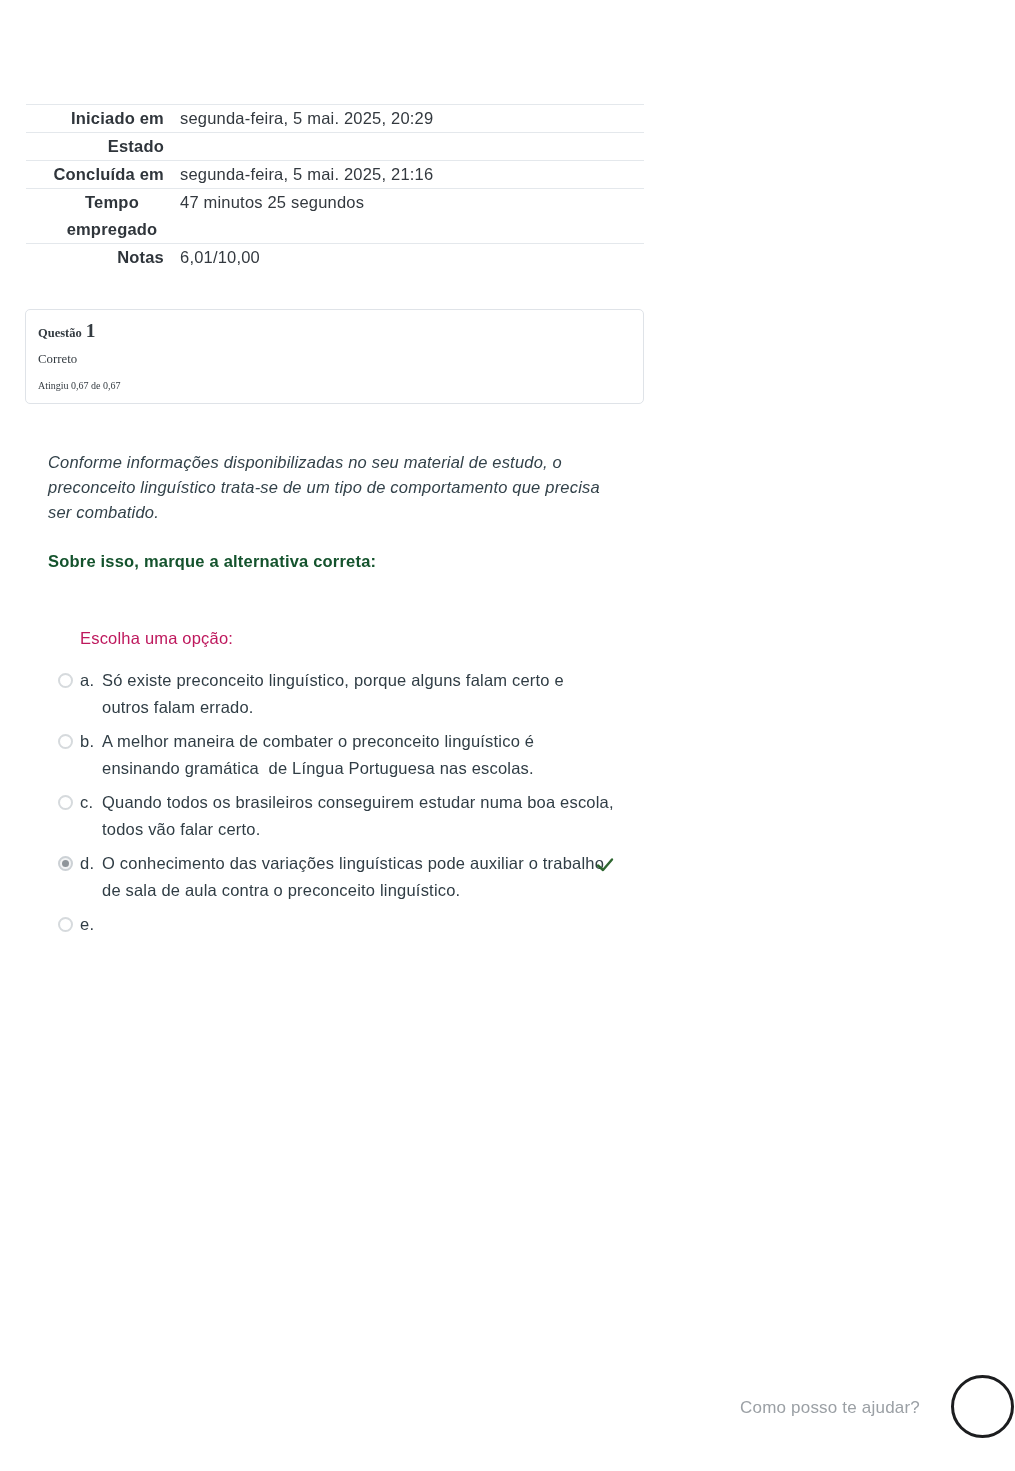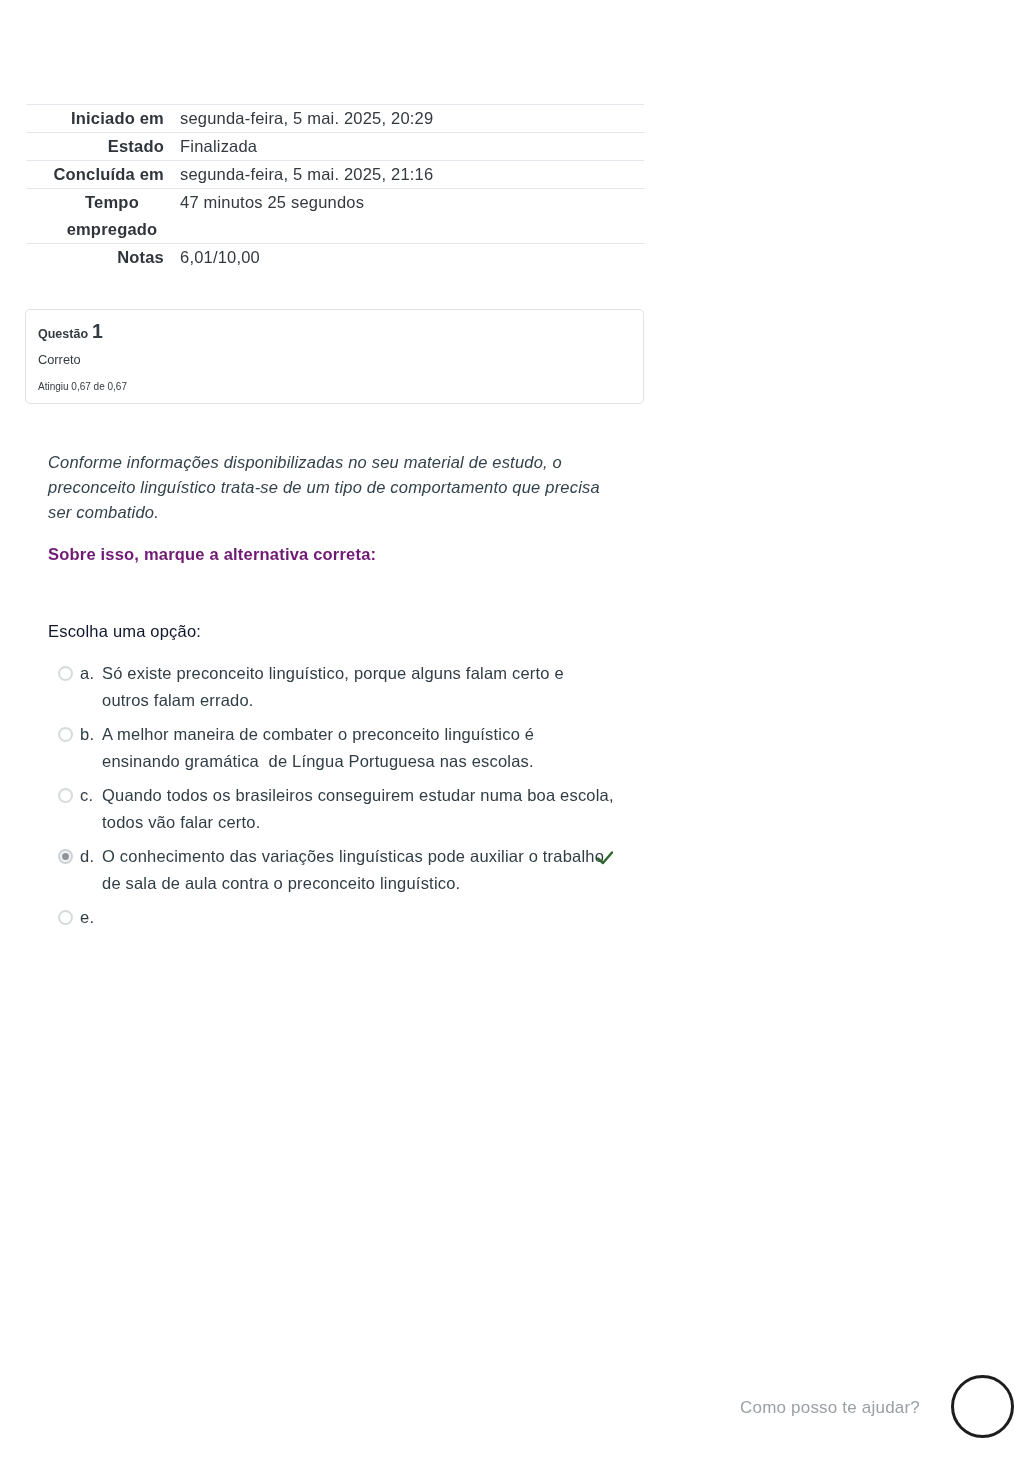--- a/index.html
+++ b/index.html
@@ -13,34 +13,34 @@
   .srow { display:flex; border-top:1px solid #e4e8ec; line-height:27px; }
   .srow .sc-label { width:154px; flex:none; text-align:right; font-weight:bold;
     padding-right:16px; color:#2f353b; }
   .srow .sc-value { flex:1; }
   .label-wrap-inner { display:inline-block; width:104px; text-align:center; vertical-align:top; }
   .bold { font-weight:bold; }
 
   
   .qbox { position:absolute; left:25px; top:309px; width:619px; height:95px;
     border:1px solid #dfe3e8; border-radius:5px; background:#fff; padding:10px 12px;
-    color:#343b41; }
+    color:#343b41;font-family:Liberation Serif, serif; }
   .qbox .qtitle { font-size:12.5px; font-weight:bold; line-height:22px; }
   .qbox .qnum { font-size:19.5px; font-weight:bold; margin-left:4px; }
   .qbox .qstate { font-size:12.8px; line-height:16px; margin-top:7px; }
   .qbox .qgrade { font-size:10px; line-height:16px; margin-top:11px; }
 
   
   .qbody { position:absolute; left:48px; top:450px; width:596px; color:#33424a; }
   .stem { font-style:italic; font-size:16.5px; line-height:25px; max-width:565px;
     letter-spacing:.2px; }
-  .prompt { margin-top:19px; font-weight:bold; font-size:16.5px; line-height:20px;
-    color:#701a75; letter-spacing:.2px; }
-  .choose { margin-top:57px; font-size:16.5px; line-height:20px; color:#0f172a;
-    letter-spacing:.2px; }
+  .prompt { margin-top:26px; font-weight:bold; font-size:16.5px; line-height:20px;
+    color:#14532d; letter-spacing:.2px; }
+  .choose { margin-top:57px; font-size:16.5px; line-height:20px; color:#be185d;
+    letter-spacing:.2px;margin-left:32px; }
 
   
   .options { margin-top:19px; padding-left:10px; }
   .opt { position:relative; min-height:54px; margin-bottom:7px; padding-left:44px;
     font-size:16.5px; line-height:27px; color:#303d45; letter-spacing:.2px; cursor:default; }
   .radio { position:absolute; left:0; top:6px; width:15px; height:15px;
     border:2px solid #d6dadd; border-radius:50%; background:#fff; }
   .opt.selected .radio { border-color:#ccd1d5; background:#f3f4f5; }
   .opt.selected .radio::after { content:""; position:absolute; left:2px; top:2px;
     width:7px; height:7px; border-radius:50%; background:#8f959a; }
@@ -60,21 +60,20 @@
 
 <div class="page">
 
   <div class="summary">
     <div class="srow">
       <div class="sc-label">Iniciado em</div>
       <div class="sc-value">segunda-feira, 5 mai. 2025, 20:29</div>
     </div>
     <div class="srow">
       <div class="sc-label">Estado</div>
-      <div class="sc-value">Finalizada</div>
     </div>
     <div class="srow">
       <div class="sc-label">Concluída em</div>
       <div class="sc-value">segunda-feira, 5 mai. 2025, 21:16</div>
     </div>
     <div class="srow">
       <div class="sc-label"><span class="label-wrap-inner">Tempo empregado</span></div>
       <div class="sc-value">47 minutos 25 segundos</div>
     </div>
     <div class="srow">

